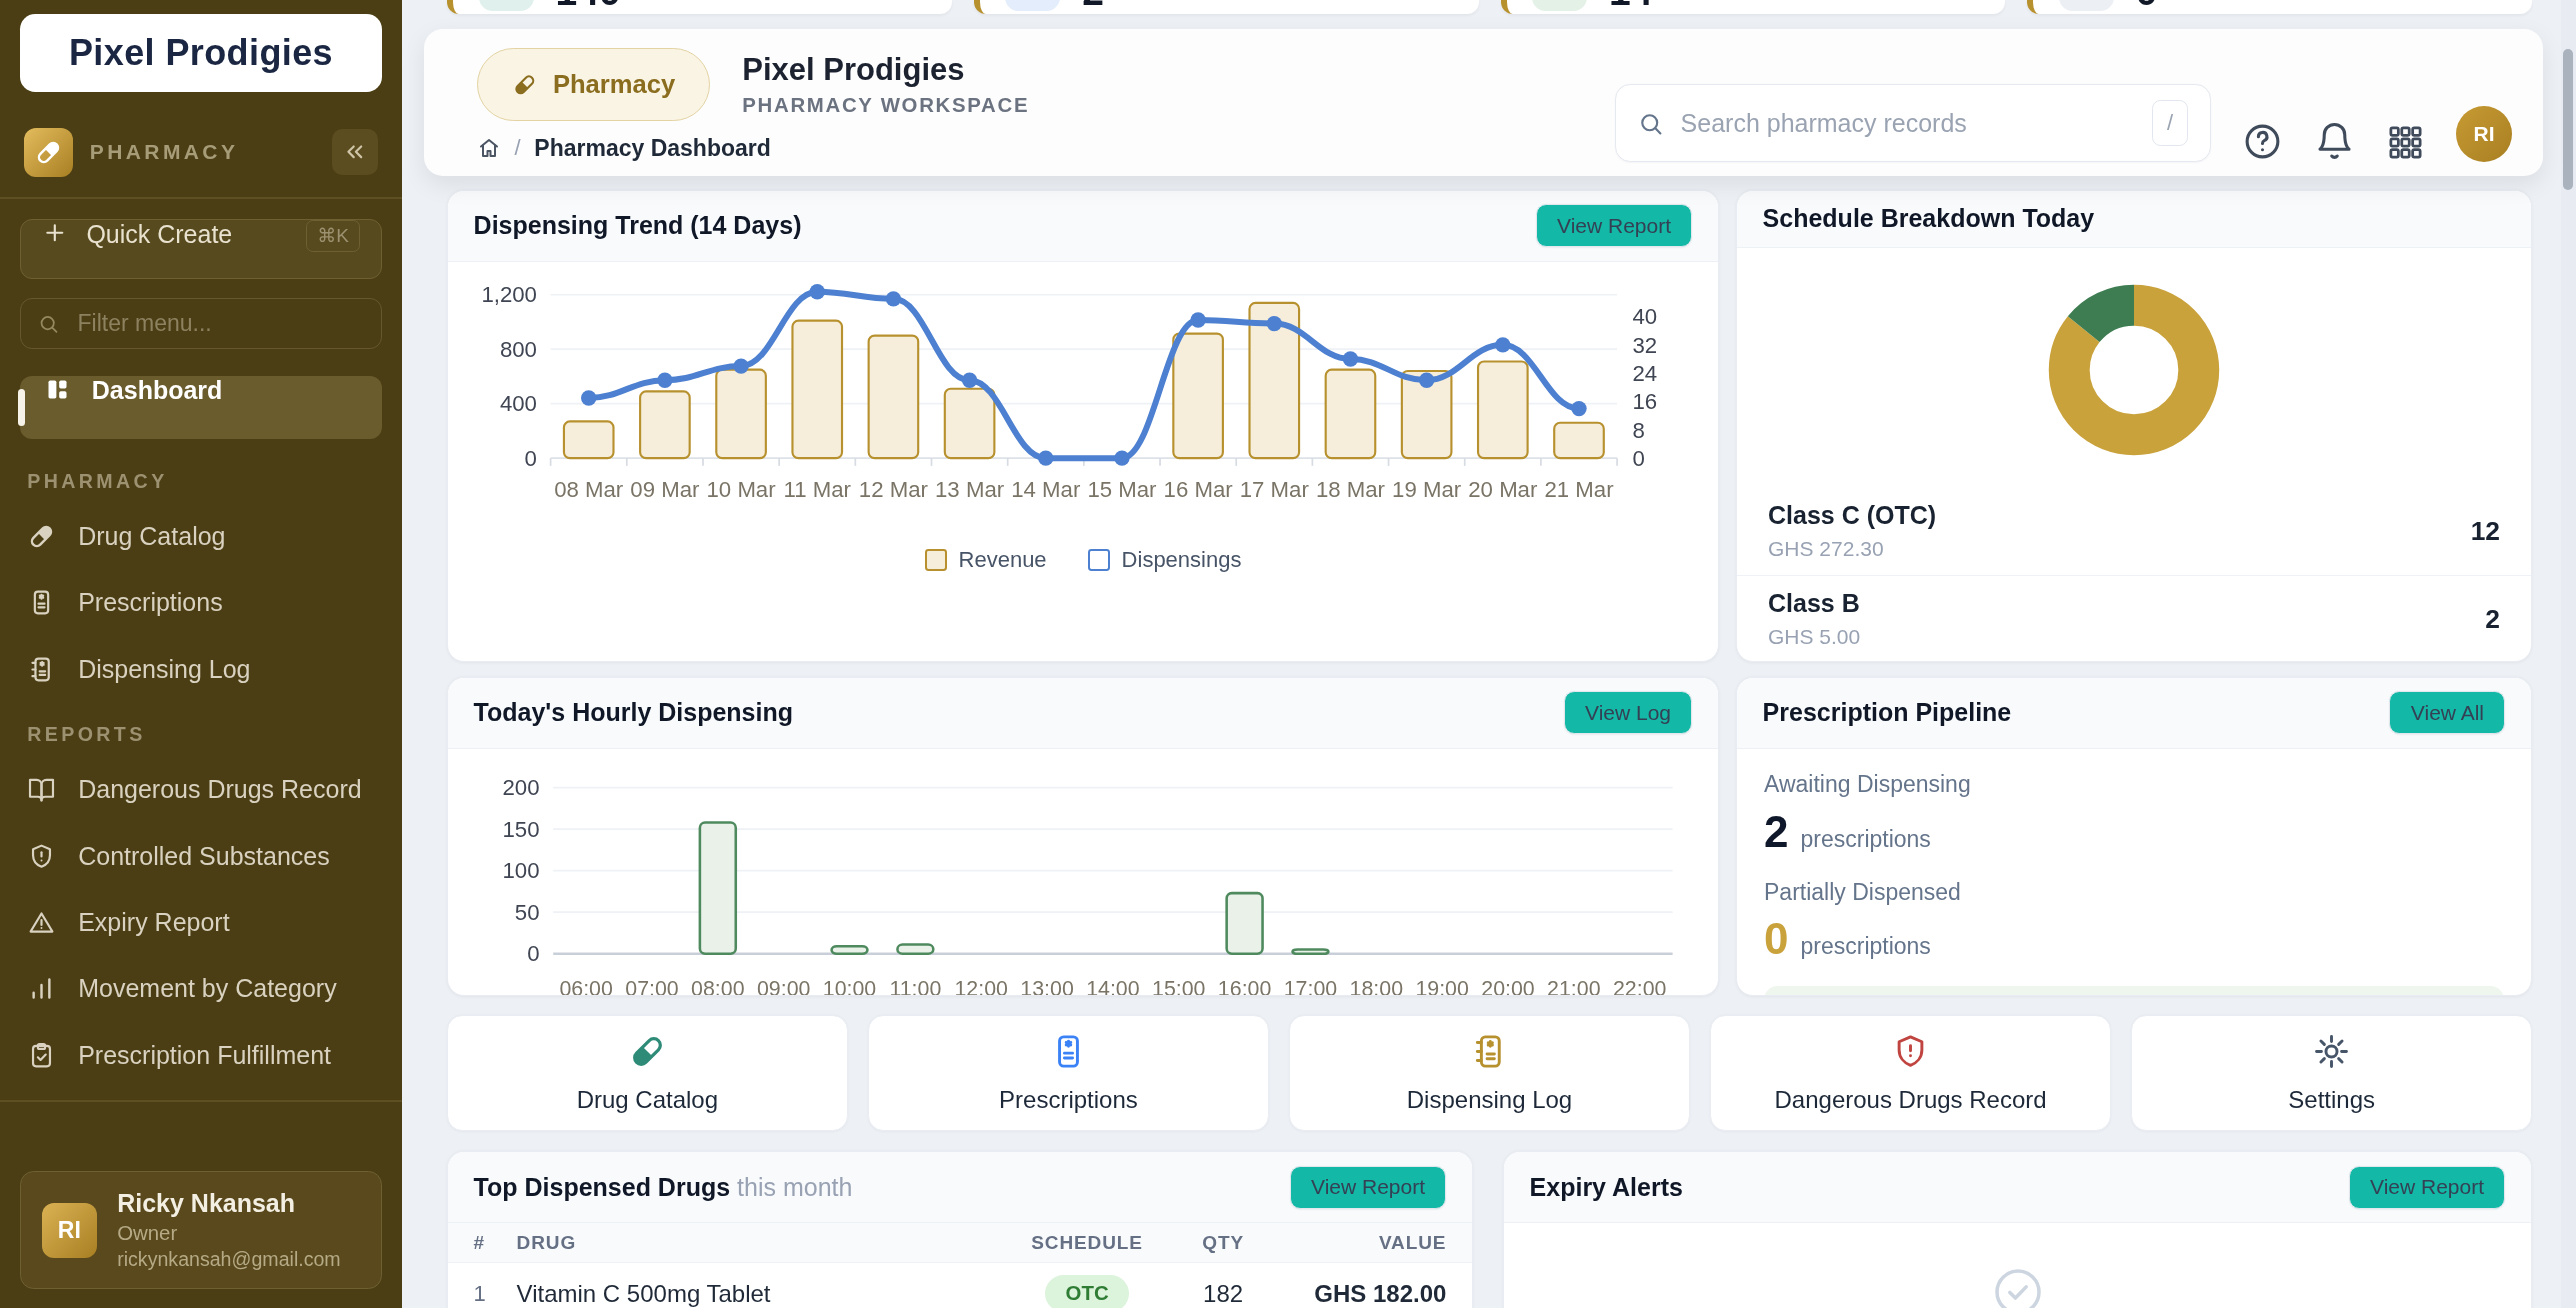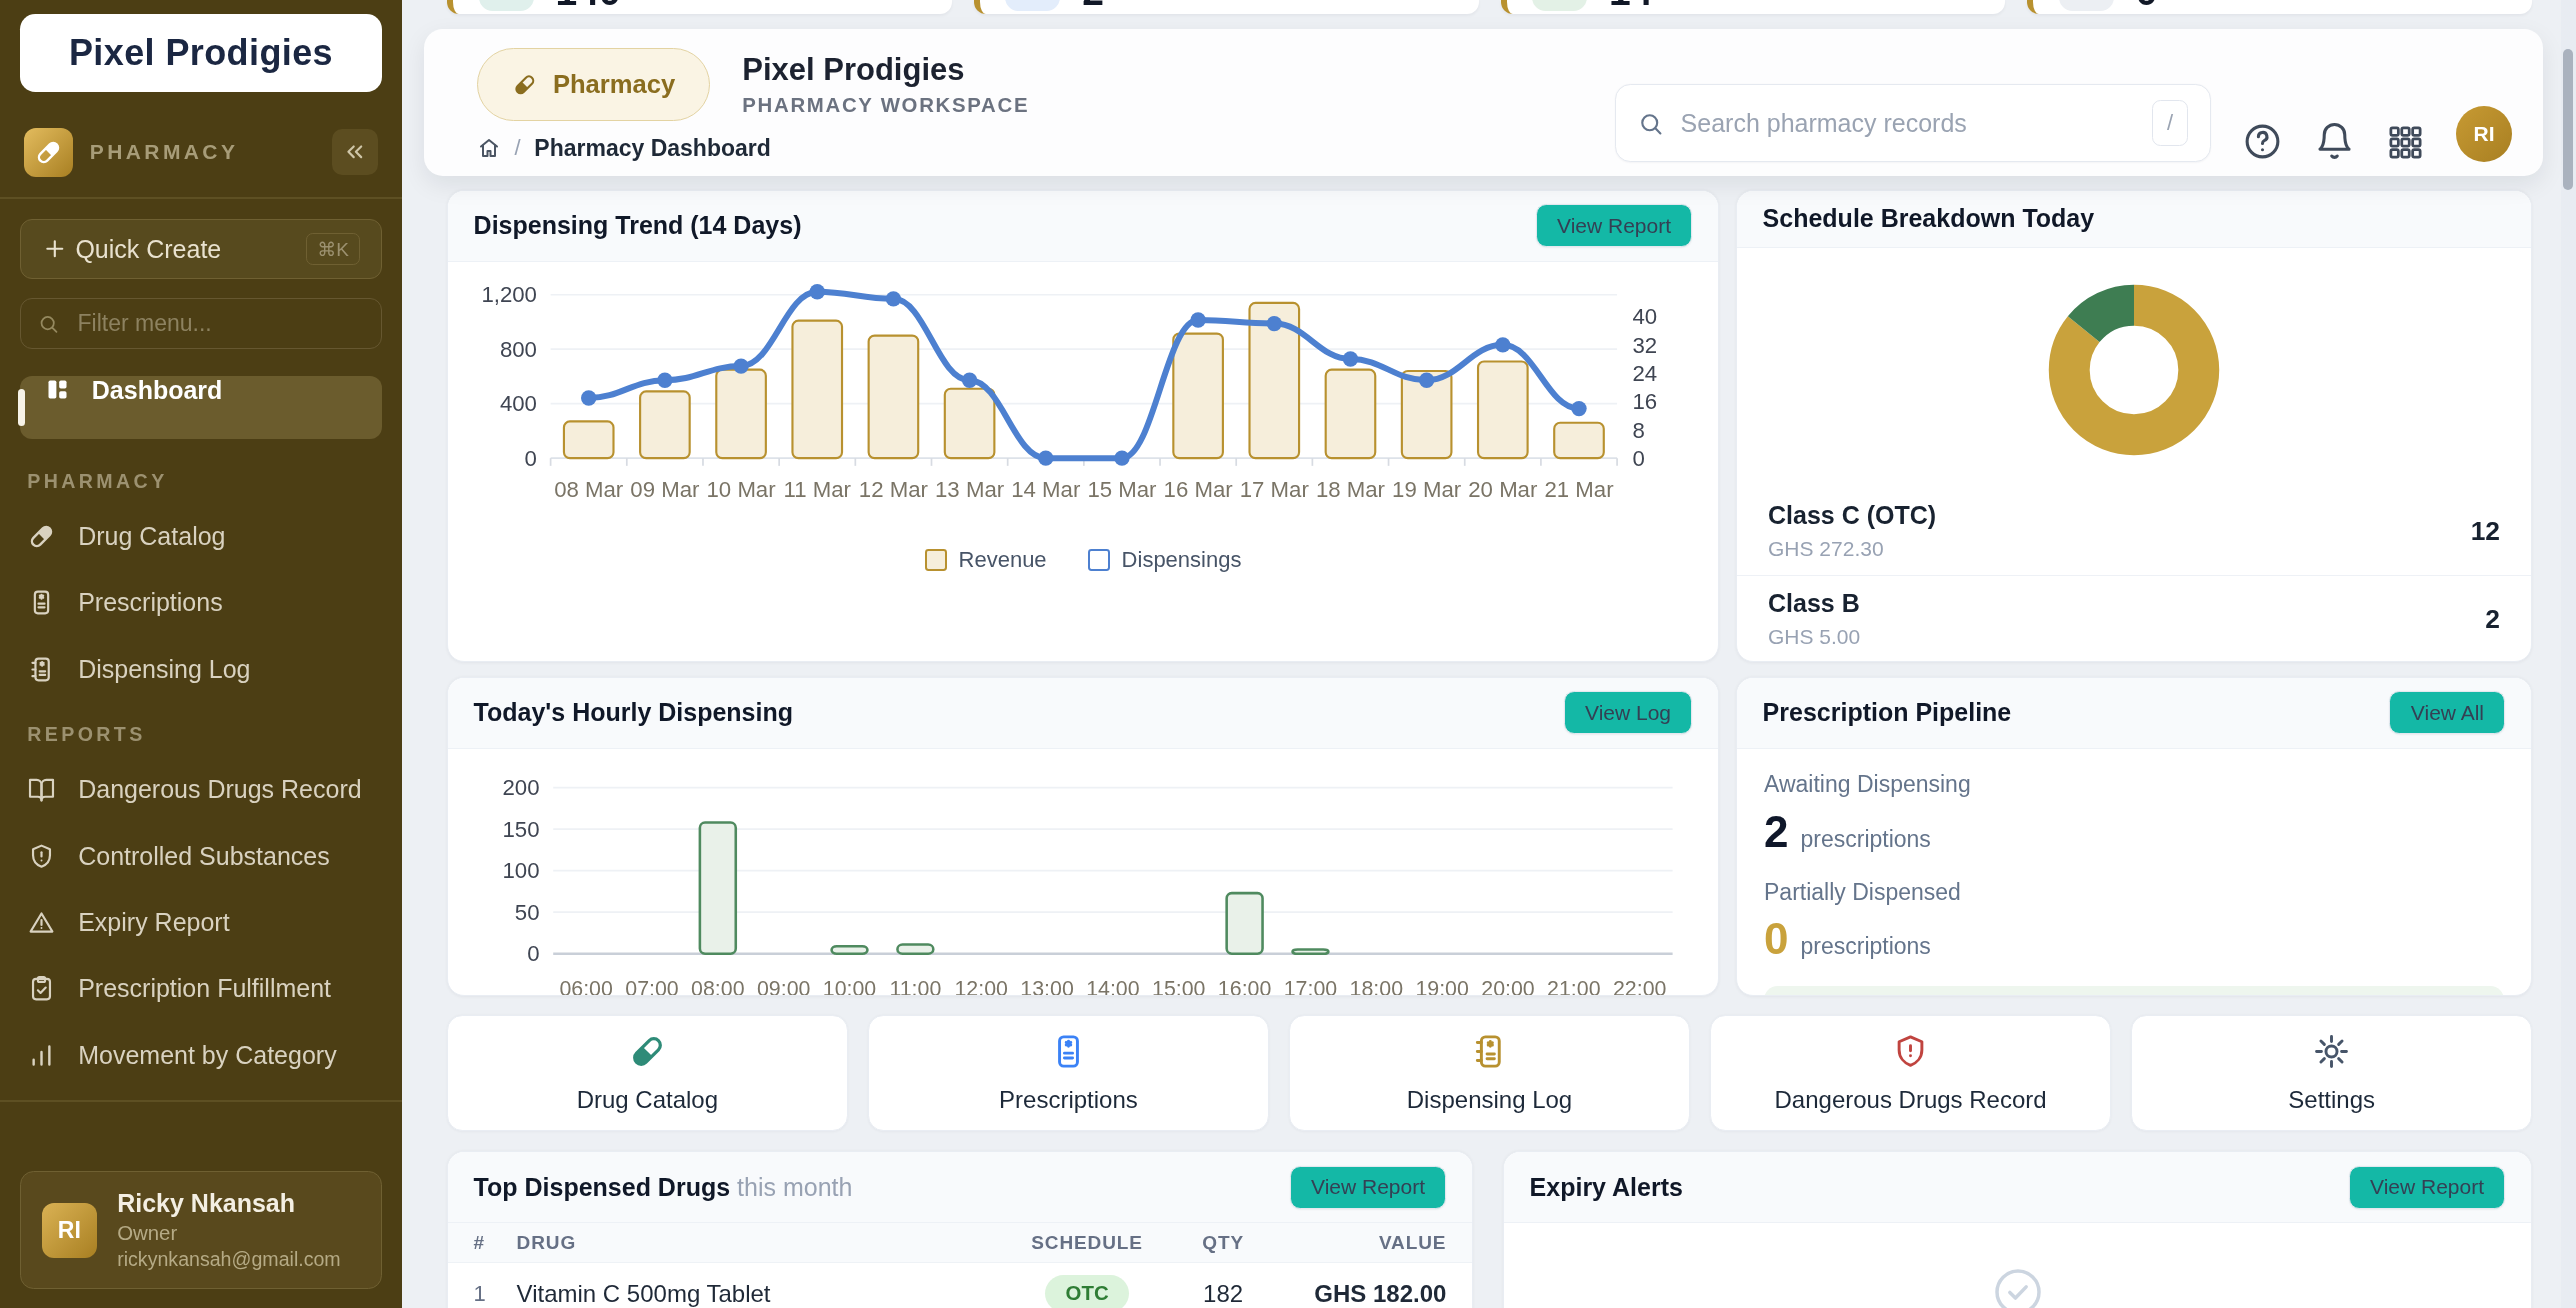--- a/index.html
+++ b/index.html
@@ -8,21 +8,21 @@
   .app { display:flex; width:2120px; height:1308px; }
 
   
   .sidebar { width:402px; min-width:402px; background:#4c3e14; display:flex; flex-direction:column; padding:13.6px 20.4px 19px; color:#d9d2c0; }
   .logo-card { background:#fff; border-radius:15.3px; height:78px; display:flex; align-items:center; justify-content:center; font-size:36px; font-weight:800; color:#1b2742; letter-spacing:0.4px; }
   .ws-row { display:flex; align-items:center; gap:17px; margin:36px 3.4px 0; }
   .ws-chip { width:49px; height:49px; border-radius:12px; background:linear-gradient(135deg,#e6c express 05e,#a87f22); background:linear-gradient(135deg,#e3bc5e,#a87f22); display:flex; align-items:center; justify-content:center; flex:none; }
   .ws-label { flex:1; font-size:21px; letter-spacing:3.4px; color:#a79c78; font-weight:600; }
   .collapse-btn { width:46px; height:46px; border-radius:10.2px; background:#5c4d20; border:none; display:flex; align-items:center; justify-content:center; color:#cfc6a8; cursor:pointer; }
   .sb-divider { height:1.7px; background:#5e5023; margin:20.4px -20.4px 0; }
-  .quick-create { margin-top:20.4px; height:60px; border:1.7px solid #6f6032; background:#574a1e; border-radius:12px; display:flex; align-items:center; gap:8px; padding:0 20.4px; color:#e9e2cf; font-size:25px; cursor:pointer; }
+  .quick-create { margin-top:20.4px; height:60px; border:1.7px solid #6f6032; background:#574a1e; border-radius:12px; display:flex; align-items:flex-start; gap:19px; padding:0 20.4px; color:#e9e2cf; font-size:25px; cursor:pointer; }
   .kbd { margin-left:auto; border:1.7px solid #6f6032; border-radius:6.8px; padding:3.4px 10.2px; font-size:19px; color:#9c9170; }
   .filter-box { margin-top:19px; height:51px; border:1.7px solid #665730; border-radius:12px; display:flex; align-items:center; gap:18px; padding:0 17px; color:#95895f; }
   .filter-box input { background:transparent; border:none; outline:none; color:#cfc6a8; font-size:23px; width:100%; font-family:inherit; }
   .filter-box input::placeholder { color:#8d8260; }
   .nav-active { margin-top:27px; position:relative; height:63px; background:#6b5c2d; border-radius:12px; display:flex; align-items:flex-start; gap:20.4px; padding:0 24px; color:#ffffff; font-size:25px; font-weight:600; cursor:pointer; }
   .nav-active::before { content:""; position:absolute; left:-2.6px; top:12.8px; width:6.8px; height:37px; border-radius:5.1px; background:#f7f3e8; }
   .section-label { margin:31px 6.8px 0; font-size:19.6px; letter-spacing:3.4px; color:#9c9170; font-weight:600; }
   .nav-item { margin-top:20.4px; display:flex; align-items:center; gap:22px; padding:8.5px 6.8px; font-size:25px; color:#d9d2c0; cursor:pointer; border-radius:10.2px; }
   .nav-item svg { flex:none; }
   .user-divider { height:1.7px; background:#5e5023; margin:22px -20.4px 17px; }
@@ -209,32 +209,32 @@
     </div>
     <div class="nav-item">
       <svg width="29" height="29" viewBox="0 0 24 24" fill="none" stroke="currentColor" stroke-width="1.8" stroke-linecap="round" stroke-linejoin="round">
           <path d="M12 4.5L21 19.5H3z"></path>
           <path d="M12 10v4"></path>
           <circle cx="12" cy="16.6" r="0.8" fill="currentColor" stroke="none"></circle>
         </svg>
       <span>Expiry Report</span>
     </div>
     <div class="nav-item">
+      <svg width="29" height="29" viewBox="0 0 24 24" fill="none" stroke="currentColor" stroke-width="2" stroke-linecap="round">
+          <path d="M5.5 19.5v-4M12 19.5V9M18.5 19.5V4.5"></path>
+        </svg>
+      <span>Movement by Category</span>
+    </div>
+    <div class="nav-item">
       <svg width="29" height="29" viewBox="0 0 24 24" fill="none" stroke="currentColor" stroke-width="1.8" stroke-linecap="round" stroke-linejoin="round">
           <rect x="5" y="4" width="14" height="17" rx="2.5"></rect>
           <rect x="9" y="2.5" width="6" height="4" rx="1.2"></rect>
           <path d="M9 13.5l2.2 2.2 4.3-4.5"></path>
         </svg>
       <span>Prescription Fulfillment</span>
-    </div>
-    <div class="nav-item">
-      <svg width="29" height="29" viewBox="0 0 24 24" fill="none" stroke="currentColor" stroke-width="2" stroke-linecap="round">
-          <path d="M5.5 19.5v-4M12 19.5V9M18.5 19.5V4.5"></path>
-        </svg>
-      <span>Movement by Category</span>
     </div>
 
     <div class="user-divider"></div>
     <div class="user-card">
       <div class="avatar-sq">RI</div>
       <div>
         <div class="user-name">Ricky Nkansah</div>
         <div class="user-role">Owner</div>
         <div class="user-email">rickynkansah@gmail.com</div>
       </div>

